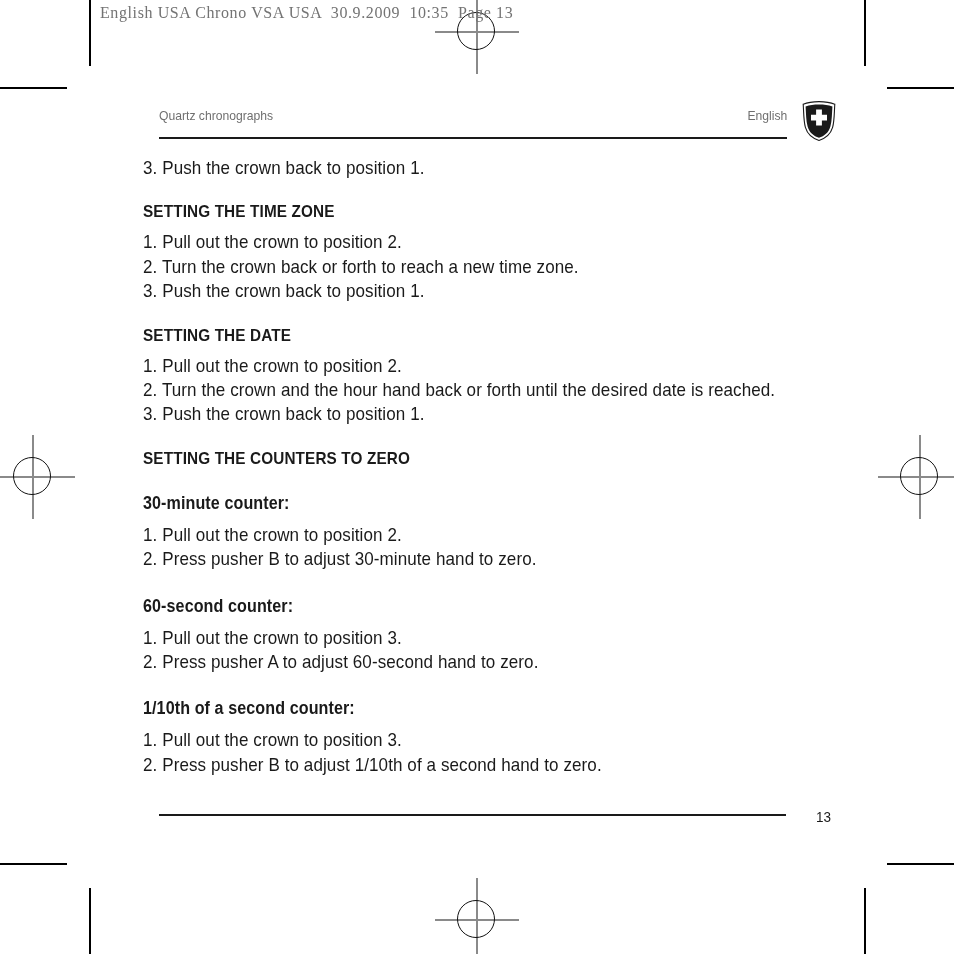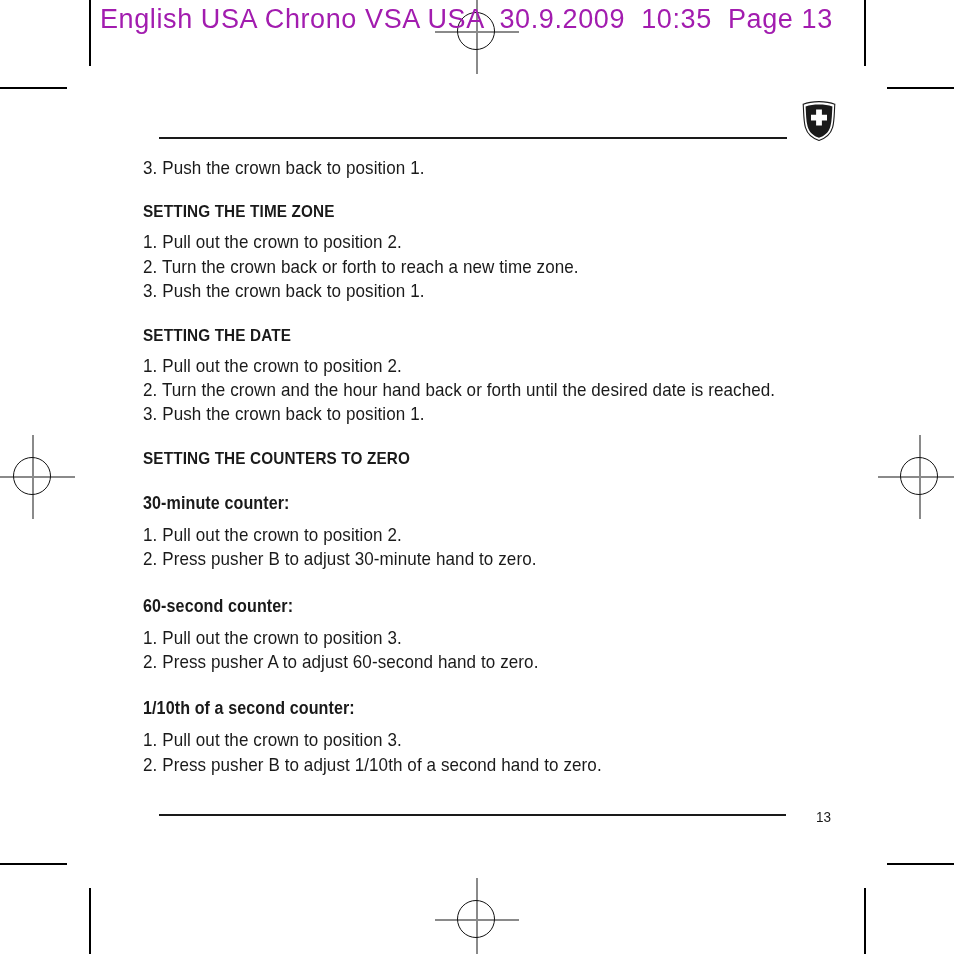--- a/index.html
+++ b/index.html
@@ -52,24 +52,24 @@
     border: 1.6px solid #111111;
     border-radius: 50%;
     box-sizing: border-box;
   }
 
   
   .proof-header {
     position: absolute;
     left: 100px;
     top: 4px;
-    font-family: Liberation Sans, sans-serif;
-    font-size: 27px;
+    font-family: Liberation Serif, serif;
+    font-size: 16px;
     letter-spacing: 0.6px;
-    color: #a21caf;
+    color: #737373;
     white-space: pre;
   }
 
   .running-head {
     position: absolute;
     left: 159px;
     top: 108px;
     width: 628px;
     height: 22px;
   }
@@ -205,20 +205,24 @@
       <div class="reg-c"></div>
   </div>
   <div class="reg-mark" style="left:878px; top:435px;">
     <div class="reg-v"></div>
       <div class="reg-h"></div>
       <div class="reg-c"></div>
   </div>
 
   <div class="proof-header">English USA Chrono VSA USA  30.9.2009  10:35  Page 13</div>
 
+  <div class="running-head">
+    <span class="rh-left">Quartz chronographs</span>
+    <span class="rh-right">English</span>
+  </div>
   <div class="head-rule"></div>
 
   <div class="logo">
     <svg width="36" height="40" viewBox="0 0 36 40" xmlns="http://www.w3.org/2000/svg">
       <path d="M2.2 3.2 C7 1.2 12 0.6 18 0.6 C24 0.6 29 1.2 33.8 3.2
                C33.2 12 33.4 20 31.6 26.4 C29.4 33.8 24.4 37.4 18 39.4
                C11.6 37.4 6.6 33.8 4.4 26.4 C2.6 20 2.8 12 2.2 3.2 Z" fill="none" stroke="#1a1a1a" stroke-width="1.1"></path>
       <path d="M4.6 5.4 C8.6 3.9 13 3.4 18 3.4 C23 3.4 27.4 3.9 31.4 5.4
                C30.9 13.2 31.0 19.8 29.4 25.4 C27.5 31.8 23.4 34.9 18 36.7
                C12.6 34.9 8.5 31.8 6.6 25.4 C5.0 19.8 5.1 13.2 4.6 5.4 Z" fill="#1a1a1a"></path>

